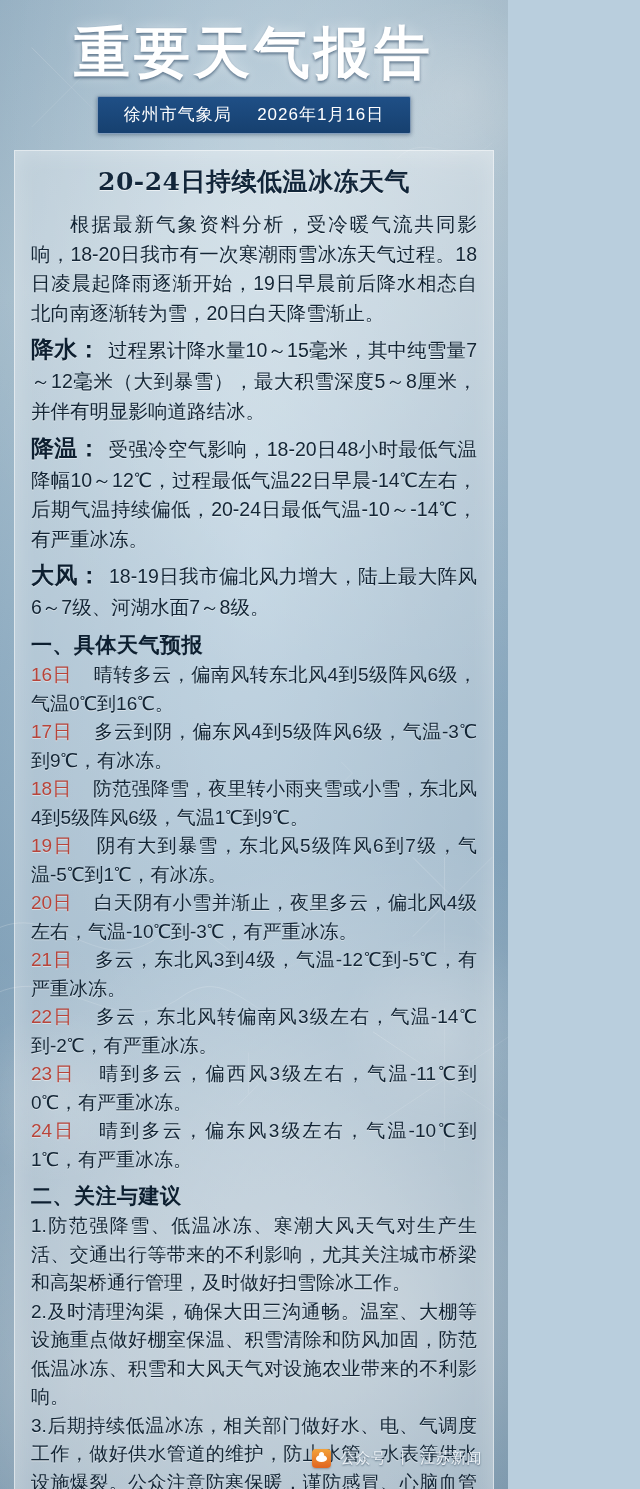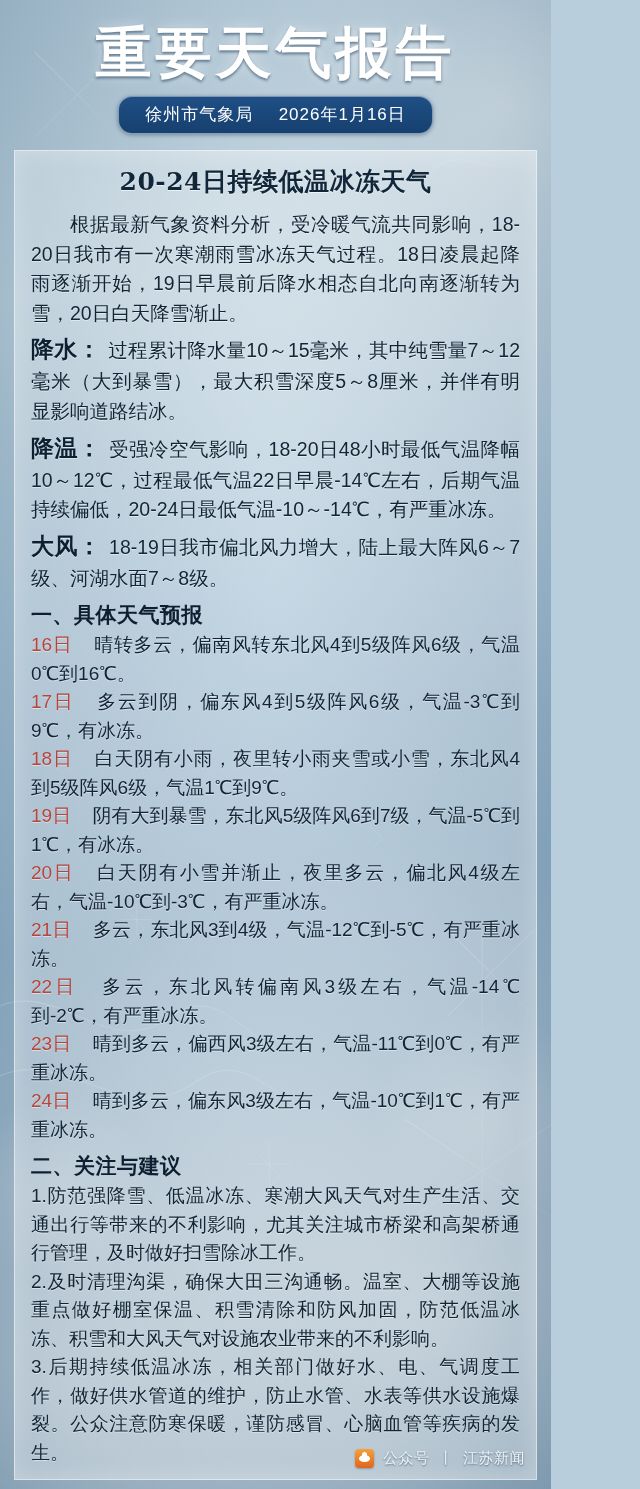--- a/index.html
+++ b/index.html
@@ -8,21 +8,21 @@
     width: 640px;
     height: 1489px;
     font-family: "Liberation Sans", sans-serif;
     background: #b9cedd;
     overflow: hidden;
   }
 
   
   .poster {
     position: relative;
-    width: 551px;
+    width: 508px;
     height: 1489px;
     overflow: hidden;
     background:
       radial-gradient(circle at 78% 88%, rgba(255,255,255,0.50) 0%, rgba(255,255,255,0.0) 34%),
       radial-gradient(circle at 14% 93%, rgba(255,255,255,0.42) 0%, rgba(255,255,255,0.0) 30%),
       radial-gradient(circle at 88% 10%, rgba(255,255,255,0.30) 0%, rgba(255,255,255,0.0) 40%),
       linear-gradient(160deg, #a9c4d6 0%, #b7cfdd 18%, #9fbdd2 40%, #8fb0c8 62%, #7fa2bb 82%, #6f94ae 100%);
   }
   .frost {
     position: absolute;
@@ -55,21 +55,21 @@
   }
   .subtitle-bar {
     display: inline-block;
     margin-top: 12px;
     padding: 6px 26px 7px;
     background: linear-gradient(180deg, #1f4f86 0%, #16406f 100%);
     border: 1px solid rgba(255,255,255,.45);
     color: #ffffff;
     font-size: 17px;
     letter-spacing: 1px;
-    border-radius: 14px;
+    border-radius: 2px;
     box-shadow: 0 1px 4px rgba(10,35,60,.4);
   }
   .subtitle-bar .sep { display: inline-block; width: 14px; }
 
   
   .panel {
     position: relative;
     margin: 16px 14px 0 14px;
     padding: 14px 16px 12px 16px;
     background: rgba(255,255,255,0.30);
@@ -256,21 +256,21 @@
       <div class="day-row">
         <span class="d">16日</span>
         <span>晴转多云，偏南风转东北风4到5级阵风6级，气温0℃到16℃。</span>
       </div>
       <div class="day-row">
         <span class="d">17日</span>
         <span>多云到阴，偏东风4到5级阵风6级，气温-3℃到9℃，有冰冻。</span>
       </div>
       <div class="day-row">
         <span class="d">18日</span>
-        <span>白天阴有小雨，夜里转小雨夹雪或小雪，东北风4到5级阵风6级，气温1℃到9℃。</span>
+        <span>防范强降雪，夜里转小雨夹雪或小雪，东北风4到5级阵风6级，气温1℃到9℃。</span>
       </div>
       <div class="day-row">
         <span class="d">19日</span>
         <span>阴有大到暴雪，东北风5级阵风6到7级，气温-5℃到1℃，有冰冻。</span>
       </div>
       <div class="day-row">
         <span class="d">20日</span>
         <span>白天阴有小雪并渐止，夜里多云，偏北风4级左右，气温-10℃到-3℃，有严重冰冻。</span>
       </div>
       <div class="day-row">

